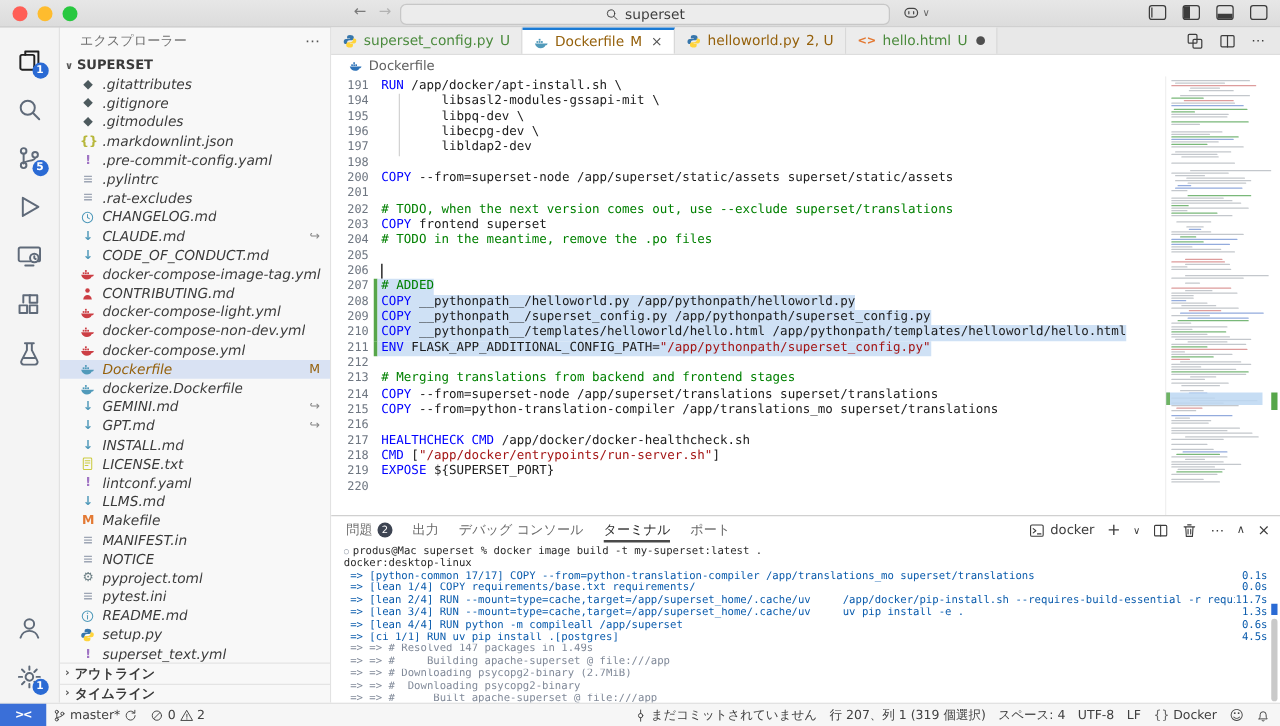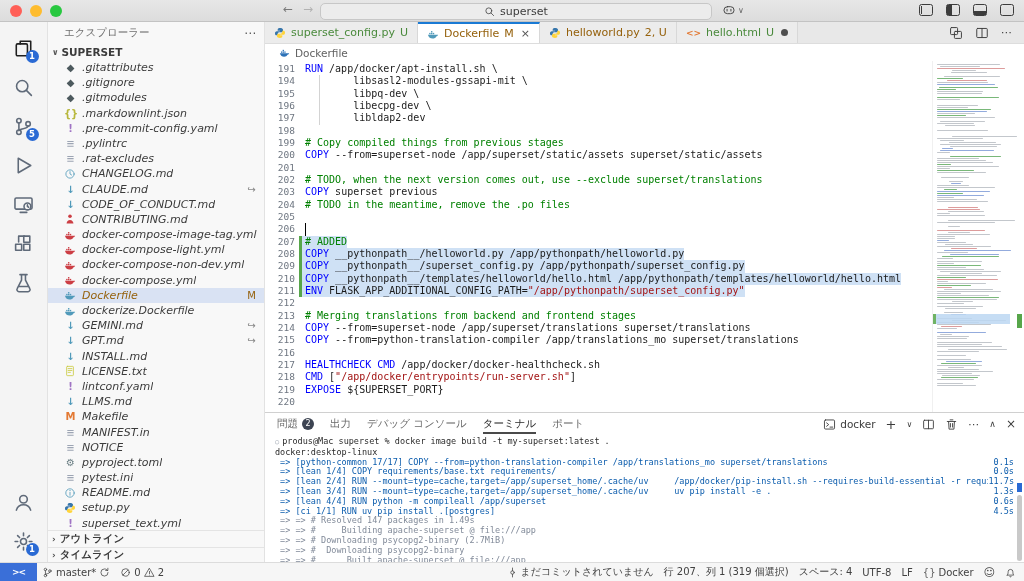--- a/index.html
+++ b/index.html
@@ -411,32 +411,32 @@
           <span class="fname">CLAUDE.md</span>
           <span class="arrow">↪</span>
         </div>
         <div class="frow">
           <span class="fic" style="color: rgb(81, 154, 186);">↓</span>
           <span class="fname">CODE_OF_CONDUCT.md</span>
         </div>
         <div class="frow">
           <span class="fic" style="color: rgb(204, 62, 68);">
             <svg class="ic" style="width: 12px; height: 12px;">
+              <use href="#i-whale"></use>
+            </svg>
+          </span>
+          <span class="fname">docker-compose-image-tag.yml</span>
+        </div>
+        <div class="frow">
+          <span class="fic" style="color: rgb(204, 62, 68);">
+            <svg class="ic" style="width: 12px; height: 12px;">
               <use href="#i-person"></use>
             </svg>
           </span>
           <span class="fname">CONTRIBUTING.md</span>
-        </div>
-        <div class="frow">
-          <span class="fic" style="color: rgb(204, 62, 68);">
-            <svg class="ic" style="width: 12px; height: 12px;">
-              <use href="#i-whale"></use>
-            </svg>
-          </span>
-          <span class="fname">docker-compose-image-tag.yml</span>
         </div>
         <div class="frow">
           <span class="fic" style="color: rgb(204, 62, 68);">
             <svg class="ic" style="width: 12px; height: 12px;">
               <use href="#i-whale"></use>
             </svg>
           </span>
           <span class="fname">docker-compose-light.yml</span>
         </div>
         <div class="frow">
@@ -629,43 +629,38 @@
             <span class="gut">197</span>
             <span class="addbar"></span>
             <span class="ctext"><span class="tok-p">        libldap2-dev</span></span>
           </div>
           <div class="cline">
             <span class="gut">198</span>
             <span class="addbar"></span>
             <span class="ctext"></span>
           </div>
           <div class="cline">
-            <span class="gut">199</span>
-            <span class="addbar"></span>
-            <span class="ctext"><span class="tok-c"># Copy compiled things from previous stages</span></span>
-          </div>
-          <div class="cline">
             <span class="gut">200</span>
             <span class="addbar"></span>
             <span class="ctext"><span class="tok-k">COPY</span><span class="tok-p"> --from=superset-node /app/superset/static/assets superset/static/assets</span></span>
           </div>
           <div class="cline">
             <span class="gut">201</span>
             <span class="addbar"></span>
             <span class="ctext"></span>
           </div>
           <div class="cline">
             <span class="gut">202</span>
             <span class="addbar"></span>
             <span class="ctext"><span class="tok-c"># TODO, when the next version comes out, use --exclude superset/translations</span></span>
           </div>
           <div class="cline">
             <span class="gut">203</span>
             <span class="addbar"></span>
-            <span class="ctext"><span class="tok-k">COPY</span><span class="tok-p"> superset previous</span></span>
+            <span class="ctext"><span class="tok-k">COPY</span><span class="tok-p"> frontend superset</span></span>
           </div>
           <div class="cline">
             <span class="gut">204</span>
             <span class="addbar"></span>
             <span class="ctext"><span class="tok-c"># TODO in the meantime, remove the .po files</span></span>
           </div>
           <div class="cline">
             <span class="gut">205</span>
             <span class="addbar"></span>
           </div>

